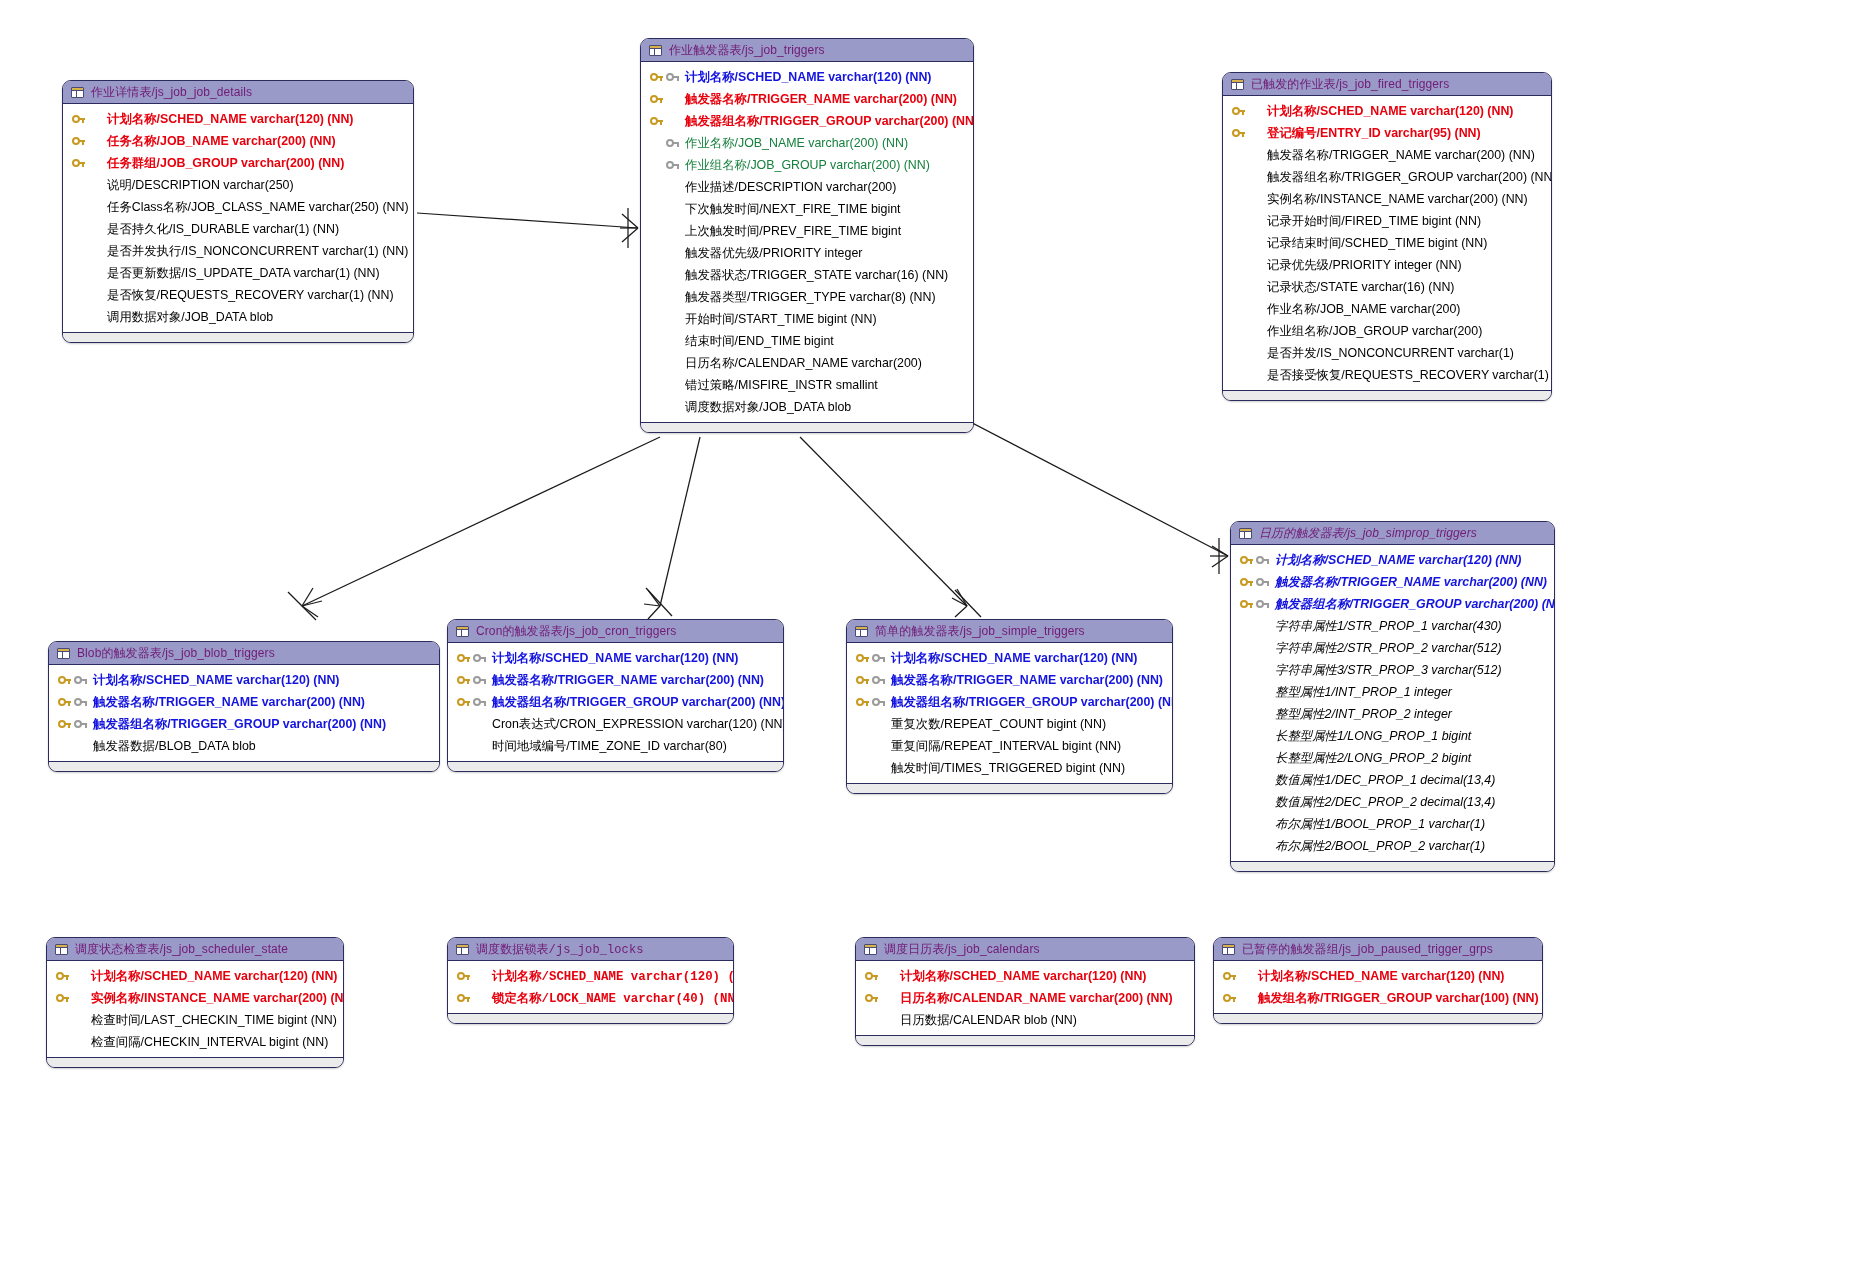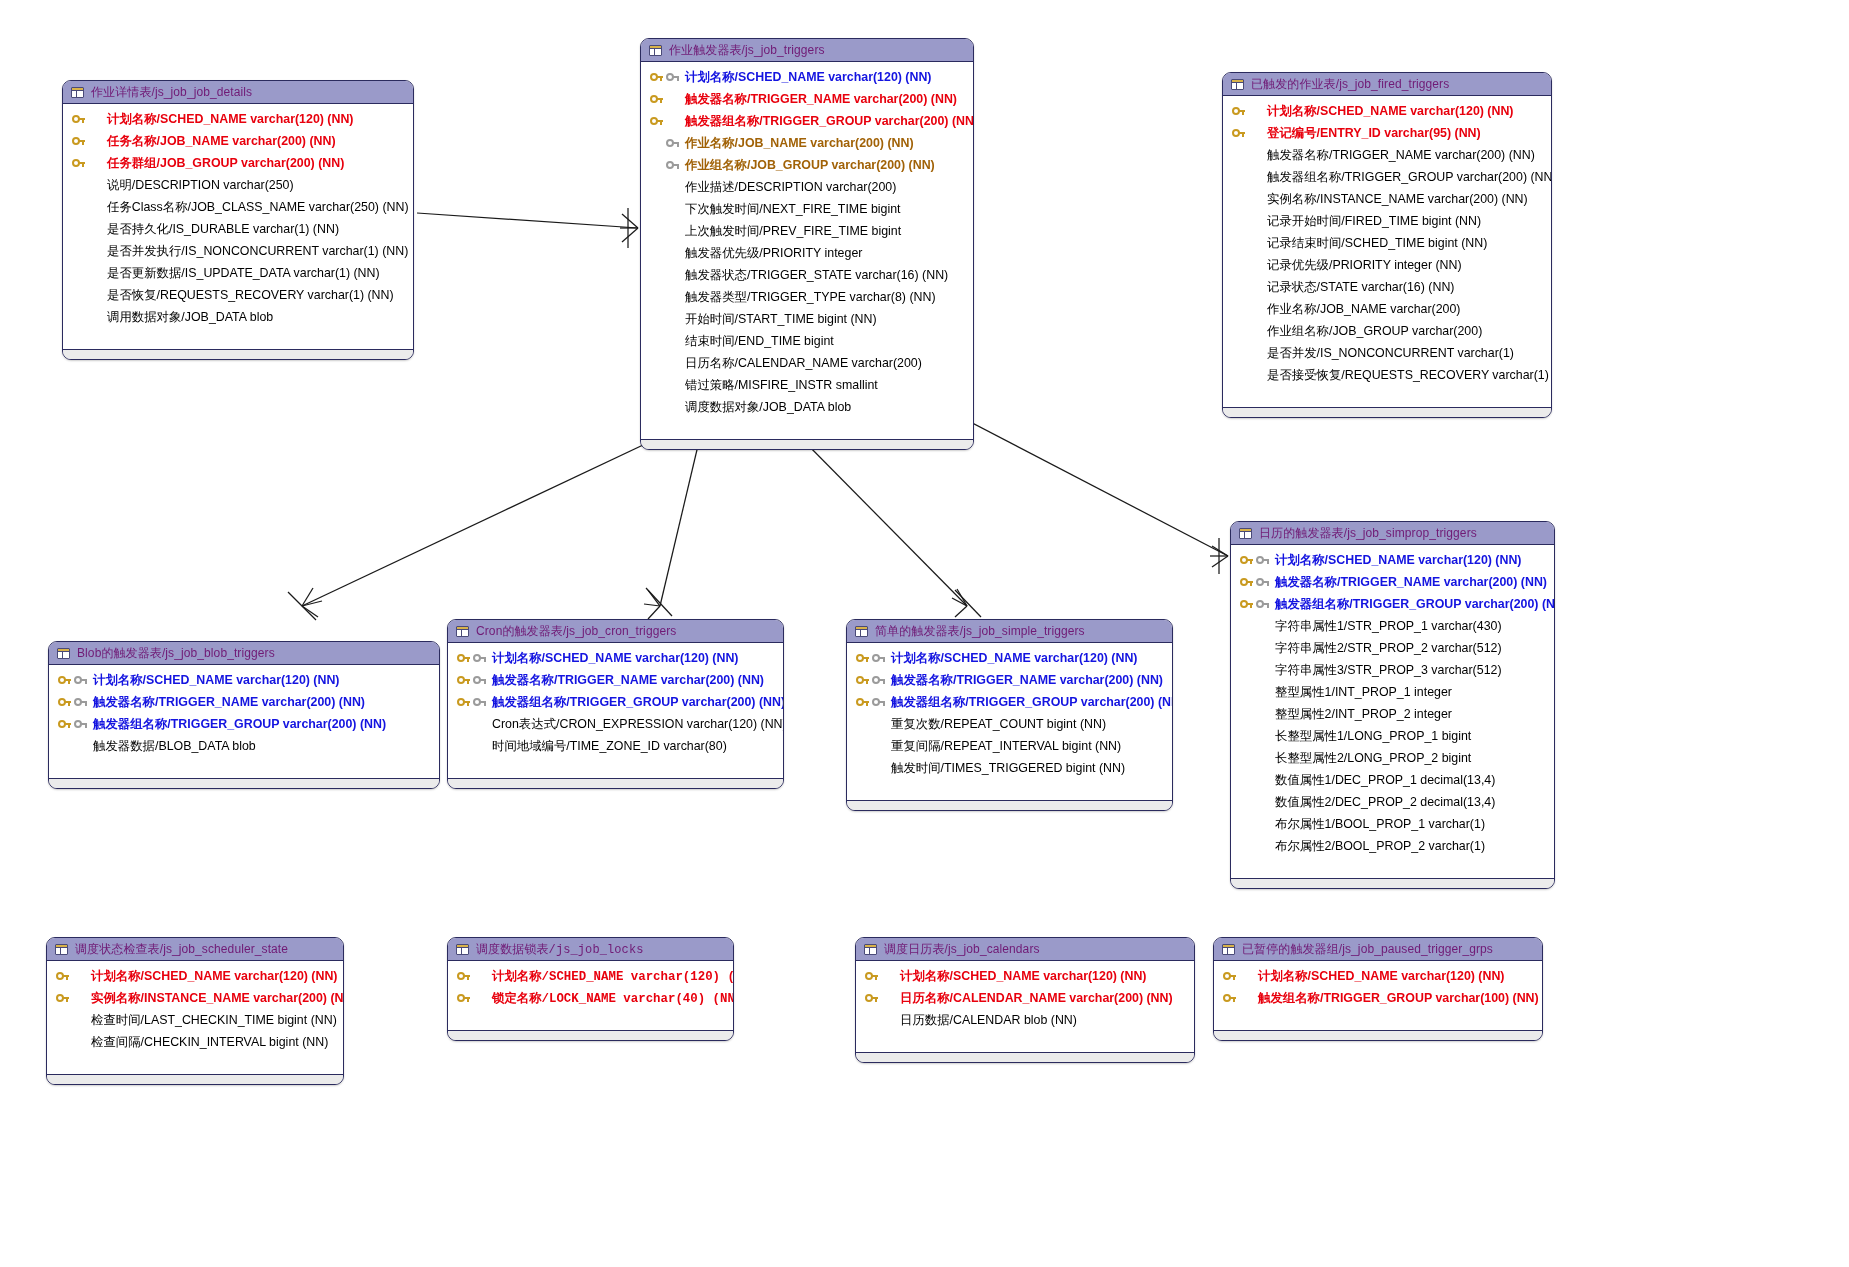--- a/index.html
+++ b/index.html
@@ -42,21 +42,21 @@
   }
   .tbl-icon:after{
     content:"";position:absolute;left:4px;top:3px;bottom:0;width:1px;
     background:#4a4a78;
   }
   .ent-title{
     font-size:12px;color:#701a75;white-space:nowrap;letter-spacing:0.1px;
   }
   .ent-body{
     background:#ffffff;
-    padding:4px 0 21px 0;
+    padding:4px 0 4px 0;
   }
   .ent-footer{
     background:#ebebeb;
     border-top:1.3px solid #2b2b5e;
     height:9px;
   }
   .field{
     display:flex;align-items:center;
     height:22px;
     padding:0 10px 0 7px;
@@ -77,21 +77,21 @@
     position:absolute;left:7px;top:4.3px;width:6px;height:2.4px;background:#c99a20;
   }
   .key .tooth{
     position:absolute;left:10.5px;top:4.3px;width:2.2px;height:5px;background:#c99a20;
   }
   .key.gray .bow{border-color:#9b9b9b;}
   .key.gray .shaft,.key.gray .tooth{background:#9b9b9b;}
 
   .c-red{color:#e8000d;font-weight:bold;}
   .c-blue{color:#1414e0;font-weight:bold;}
-  .c-green{color:#a16207;font-weight:bold;}
+  .c-green{color:#15803d;font-weight:normal;}
   .c-black{color:#000000;font-weight:normal;}
 </style>
 </head>
 <body>
 
 <div id="canvas">
 
   <svg id="edges" viewBox="0 0 1849 1267" xmlns="http://www.w3.org/2000/svg">
     <g stroke="#1a1a1a" stroke-width="1.25" fill="none">
 
@@ -410,21 +410,21 @@
             <span class="fname c-black">是否并发/IS_NONCONCURRENT varchar(1)</span>
           </div>
           <div class="field">
             <span class="keyslot"></span>
             <span class="keyslot wide"></span>
             <span class="fname c-black">是否接受恢复/REQUESTS_RECOVERY varchar(1)</span>
           </div>
         </div>
         <div class="ent-footer"></div>
       </div>
-      <div class="entity" style="left: 1230px; top: 521px; width: 325px;">
+      <div class="entity" style="left: 1230px; top: 521px; width: 325px; font-style: italic;">
         <div class="ent-header">
           <span class="tbl-icon"></span>
           <span class="ent-title">日历的触发器表/js_job_simprop_triggers</span>
         </div>
         <div class="ent-body">
           <div class="field">
             <span class="keyslot">
               <span class="key">
                 <span class="bow"></span>
                 <span class="shaft"></span>

